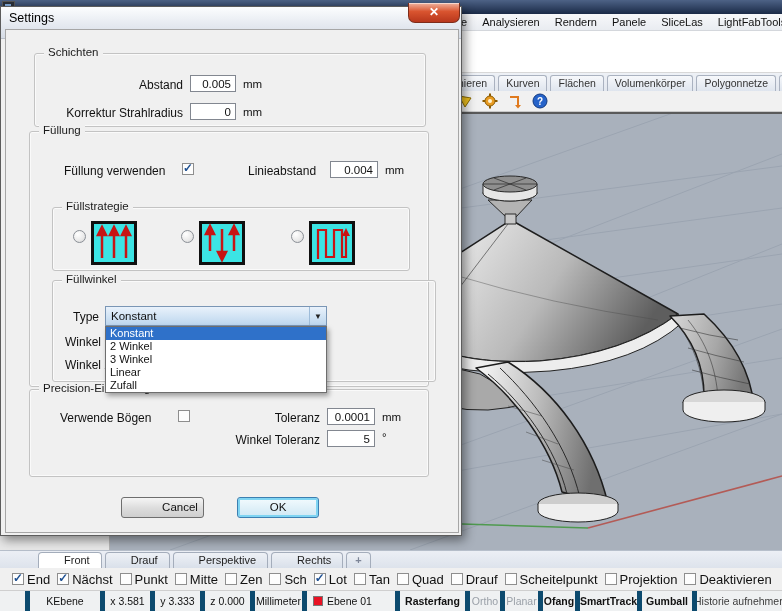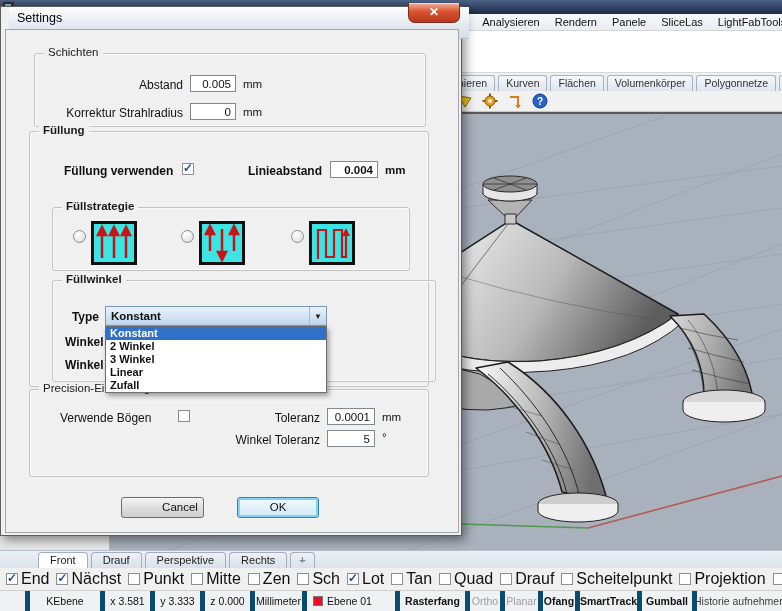--- a/index.html
+++ b/index.html
@@ -34,45 +34,45 @@
   .ticon { width:16px; height:16px; position:relative; }
 
   .leftpanel { position:absolute; left:0; top:112px; width:110px; height:438px; background:#e8e8e8; border-right:1px solid #b6b6b6; }
   .viewport { position:absolute; left:110px; top:112px; width:672px; height:438px; background:#a9b1bc; border-top:2px solid #5a5a5a; }
   .viewport svg { display:block; }
 
   
   .vtabs { position:absolute; left:0; top:550px; width:782px; height:18px;
     background:linear-gradient(#eceff5,#dde3ec); border-top:1px solid #b7bfcb; }
   .vtabs .row { position:absolute; left:38px; bottom:0; display:flex; gap:3px; align-items:flex-end; }
-  .vtab { font-size:11px; padding:1px 11px 2px 11px; background:linear-gradient(#eef1f6,#d9e0ea);
+  .vtab { font-size:11px; padding:1px 11px 2px 25px; background:linear-gradient(#eef1f6,#d9e0ea);
     border:1px solid #a4adbb; border-bottom:none; border-radius:4px 4px 0 0; color:#222; }
   .vtab.active { background:#fff; }
   .vtab.newtab { padding:1px 8px 2px 8px; color:#7d8698; font-weight:bold; }
 
   
   .osnap { position:absolute; left:0; top:568px; width:782px; height:22px; background:#f0f0f0;
-    display:flex; align-items:center; gap:7px; padding-left:6px; font-size:16px; }
+    display:flex; align-items:center; gap:7px; padding-left:12px; font-size:13px; }
   .os-item { display:flex; align-items:center; gap:3px; white-space:nowrap; }
   .cb { width:12px; height:12px; background:#fdfdfd; border:1px solid #8e8e8e; position:relative; display:inline-block; }
   .cb[data-checked="true"]::after { content:"✓"; position:absolute; left:0px; top:-3px; font-size:12px; font-weight:bold; color:#1d4f91; }
 
   
   .statusbar { position:absolute; left:0; top:590px; width:782px; height:21px; background:#eff1f2;
     border-top:1px solid #cfcfcf; display:flex; font-size:10.5px; align-items:stretch; }
   .sb-cell { display:flex; align-items:center; justify-content:center; border-right:5px solid #0c4a6e; white-space:nowrap; overflow:hidden; }
   .sb-toggle[data-state="on"] { font-weight:bold; color:#111; }
   .sb-toggle[data-state="off"] { color:#9aa0a8; }
   .sb-toggle[data-state="normal"] { color:#3c3c3c; }
   .layer-swatch { width:10px; height:10px; margin-right:4px; border:1px solid #777; }
 
   
   .dialog { position:absolute; left:0px; top:6px; width:462px; height:530px; z-index:20;
     background:#f0f0f0; border:1px solid #5c5c5c; box-shadow:3px 4px 10px rgba(0,0,0,.45); }
-  .dlg-titlebar { position:absolute; left:8px; top:0; width:100%; height:32px;
+  .dlg-titlebar { position:absolute; left:0; top:0; width:100%; height:32px;
     background:linear-gradient(#fcfdfe 0%,#e8ecf2 50%,#d6dce6 100%); border-bottom:1px solid #b9bfc9; }
   .dlg-title { position:absolute; left:8px; top:4px; font-size:12.5px; color:#000; }
   .dlg-close { position:absolute; right:1px; top:-4px; width:52px; height:20px;
     background:linear-gradient(#f0b4a0 0%,#d9542f 45%,#b8371c 100%);
     border:1px solid #7e2c1a; border-top:none; border-radius:0 0 7px 7px;
     color:#fff; font-weight:bold; font-size:12px; text-align:center; line-height:18px;
     box-shadow:inset 0 1px 0 rgba(255,255,255,.5); cursor:pointer; }
   .dlg-body { position:absolute; left:4px; top:22px; width:454px; height:504px;
     background:#f0f0f0; border:1px solid #a6a6a6; }
 
@@ -339,21 +339,21 @@
     <div class="groupbox" style="left:33px; top:46px; width:392px; height:74px;">
       <span class="gb-title">Schichten</span>
       <span class="flabel" style="left:0; top:24px; width:148px; text-align:right;">Abstand</span>
       <span class="field" style="left:155px; top:21px; width:46px;">0.005</span>
       <span class="funit" style="left:208px; top:24px;">mm</span>
       <span class="flabel" style="left:0; top:52px; width:148px; text-align:right;">Korrektur Strahlradius</span>
       <span class="field" style="left:155px; top:49px; width:46px;">0</span>
       <span class="funit" style="left:208px; top:52px;">mm</span>
     </div>
 
-    <div class="groupbox" style="left:28px; top:124px; width:400px; height:256px;font-weight:bold;">
+    <div class="groupbox" style="left:28px; top:124px; width:400px; height:256px;">
       <span class="gb-title">Füllung</span>
 
       <span class="flabel" style="left:34px; top:32px;">Füllung verwenden</span>
       <span class="cb" style="position:absolute; left:152px; top:31px;" data-checked="true"></span>
 
       <span class="flabel" style="left:218px; top:32px;">Linieabstand</span>
       <span class="field" style="left:300px; top:29px; width:48px;">0.004</span>
       <span class="funit" style="left:355px; top:32px;">mm</span>
 
       <div class="groupbox" style="left:22px; top:75px; width:358px; height:64px;">

